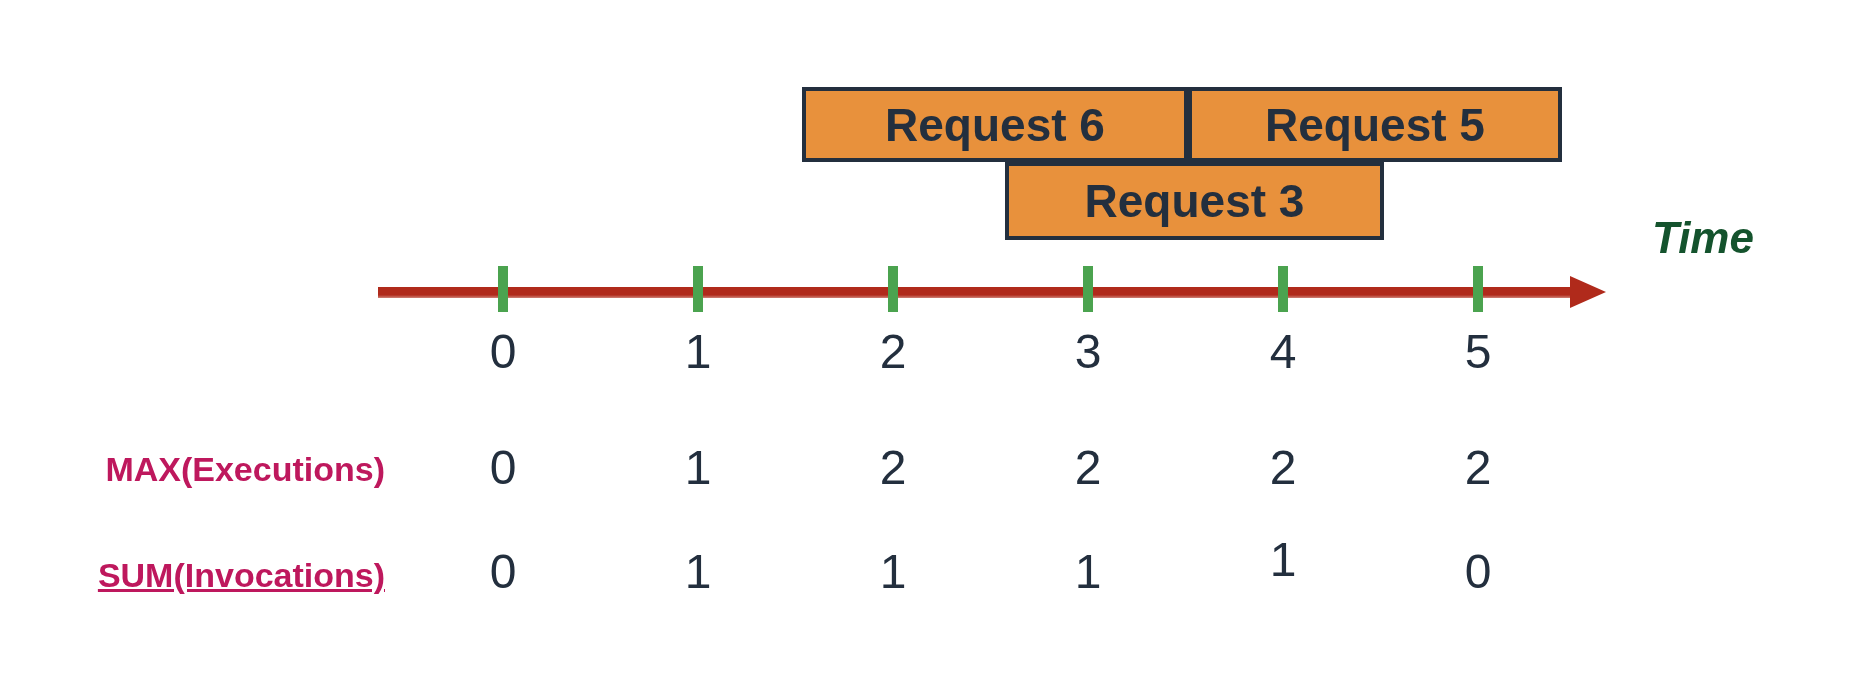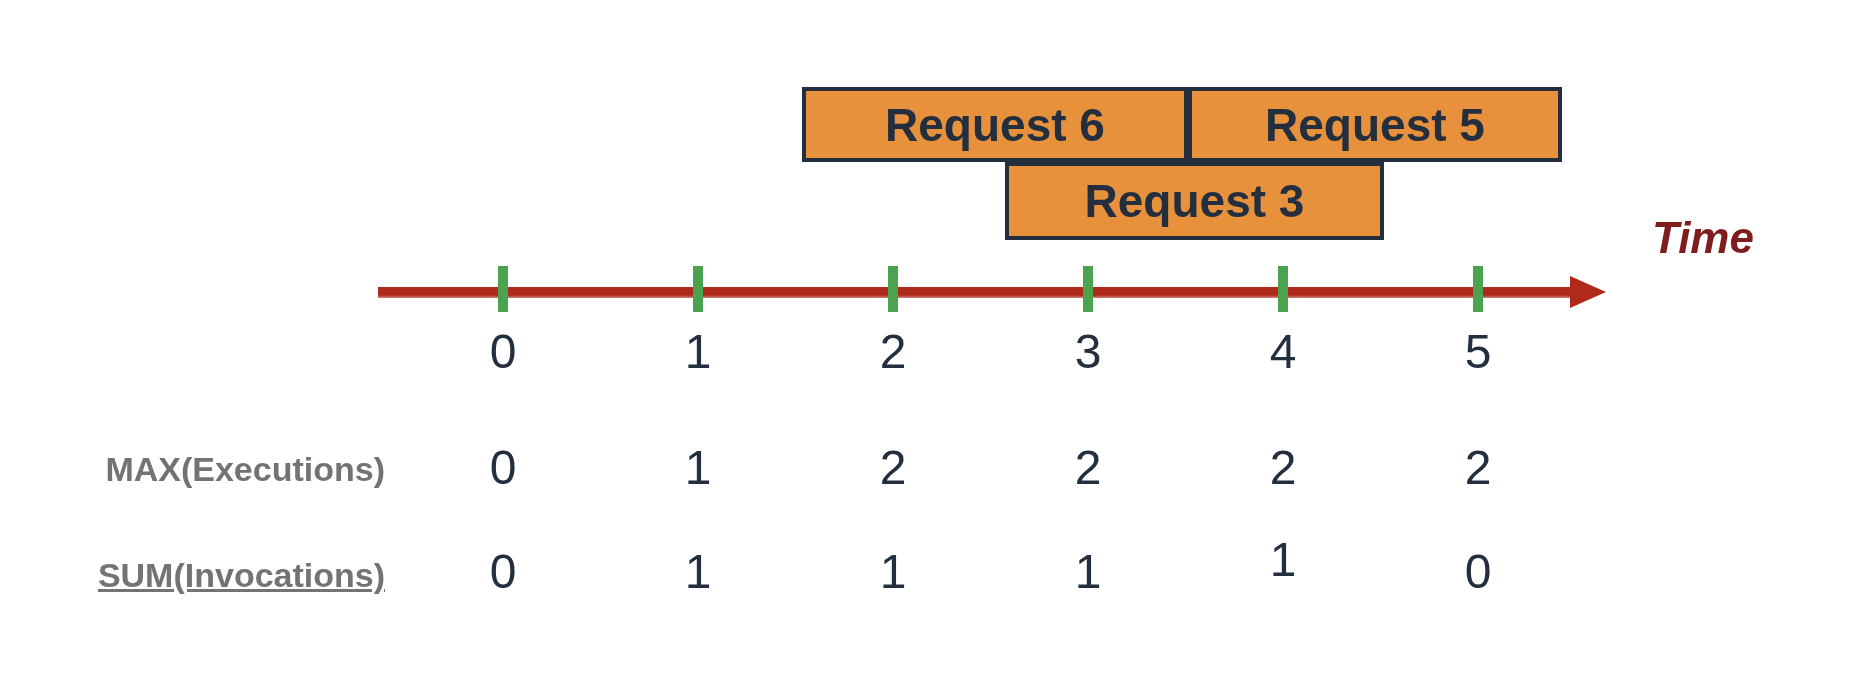--- a/index.html
+++ b/index.html
@@ -55,32 +55,32 @@
   .axis-num{top:328px;}
   .max-num{top:444px;}
   .sum-num{top:548px;}
   .sum-num.raised{top:536px;}
   .metric-label{
     position:absolute;
     left:60px;width:325px;
     text-align:right;
     font-size:34px;
     font-weight:bold;
-    color:#737373;
+    color:#be185d;
     line-height:1;
     white-space:nowrap;
   }
   .time-label{
     position:absolute;
     left:1618px;width:170px;
     text-align:center;
     font-size:44px;
     font-weight:bold;
     font-style:italic;
-    color:#7f1d1d;
+    color:#14532d;
     line-height:1;
     white-space:nowrap;
   }
 </style>
 </head>
 <body>
 
 <div class="canvas">
 
   <div class="bar" style="left:802px;top:87px;width:386px;height:75px;">

